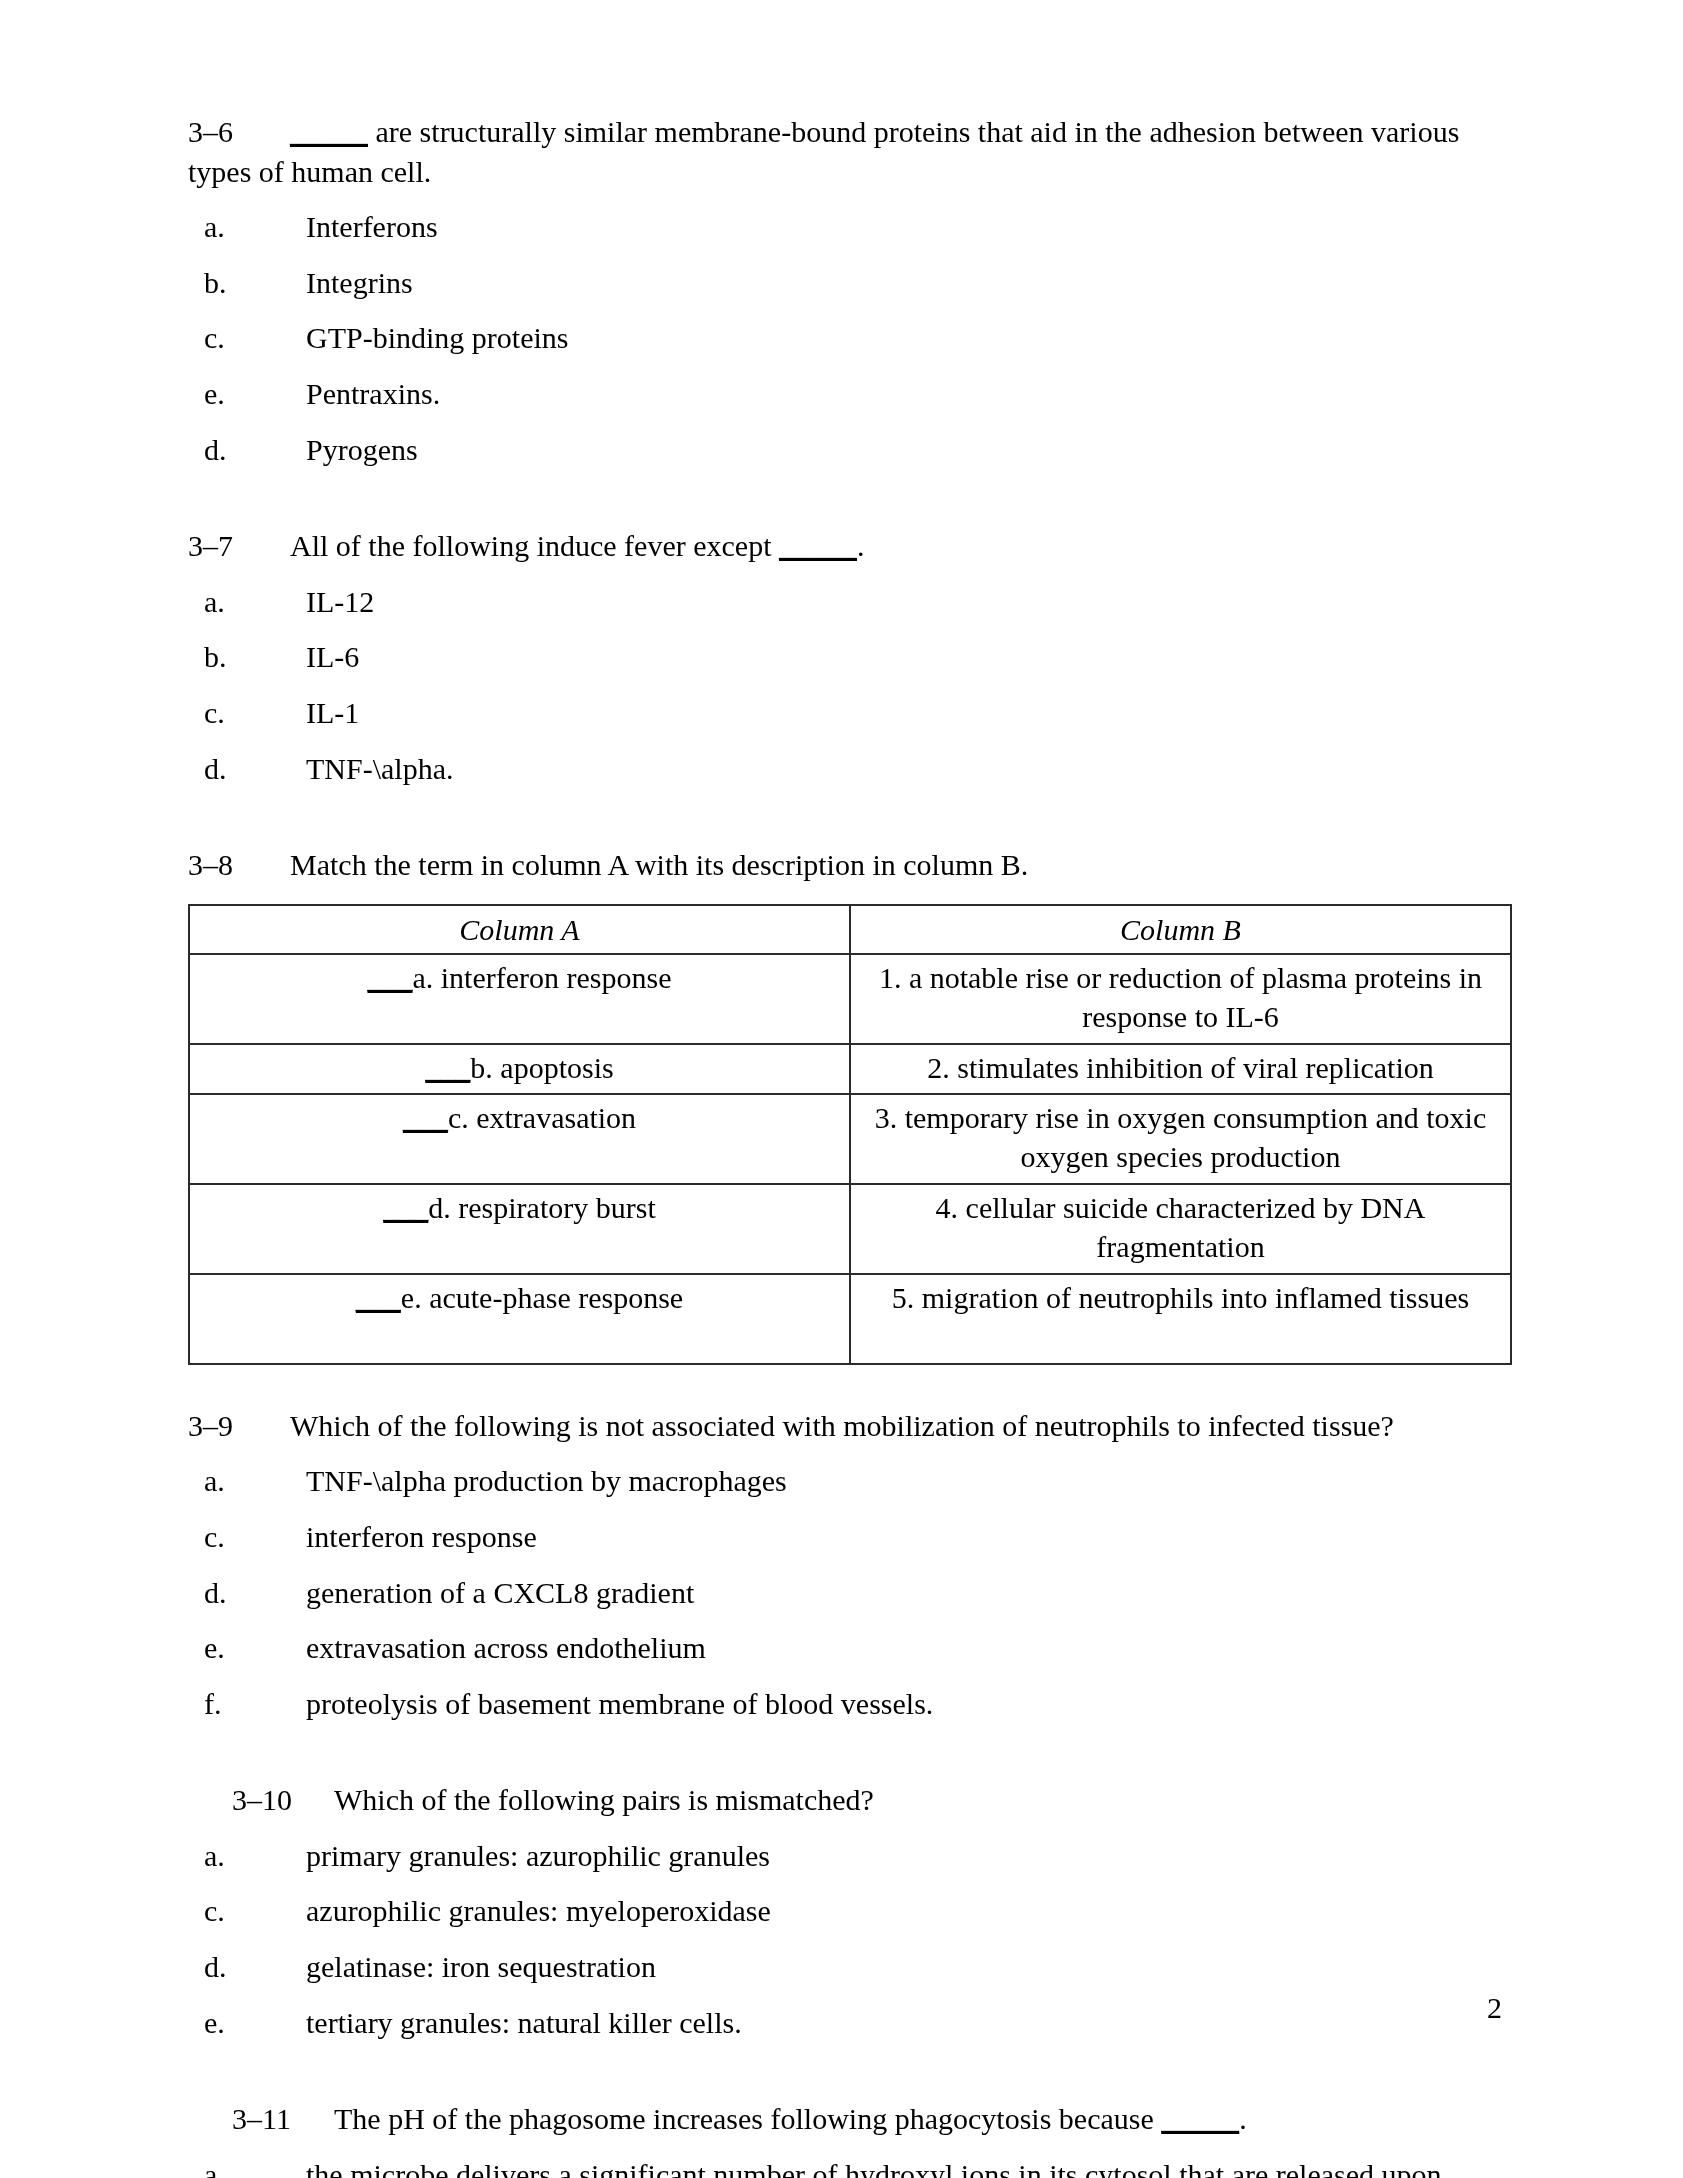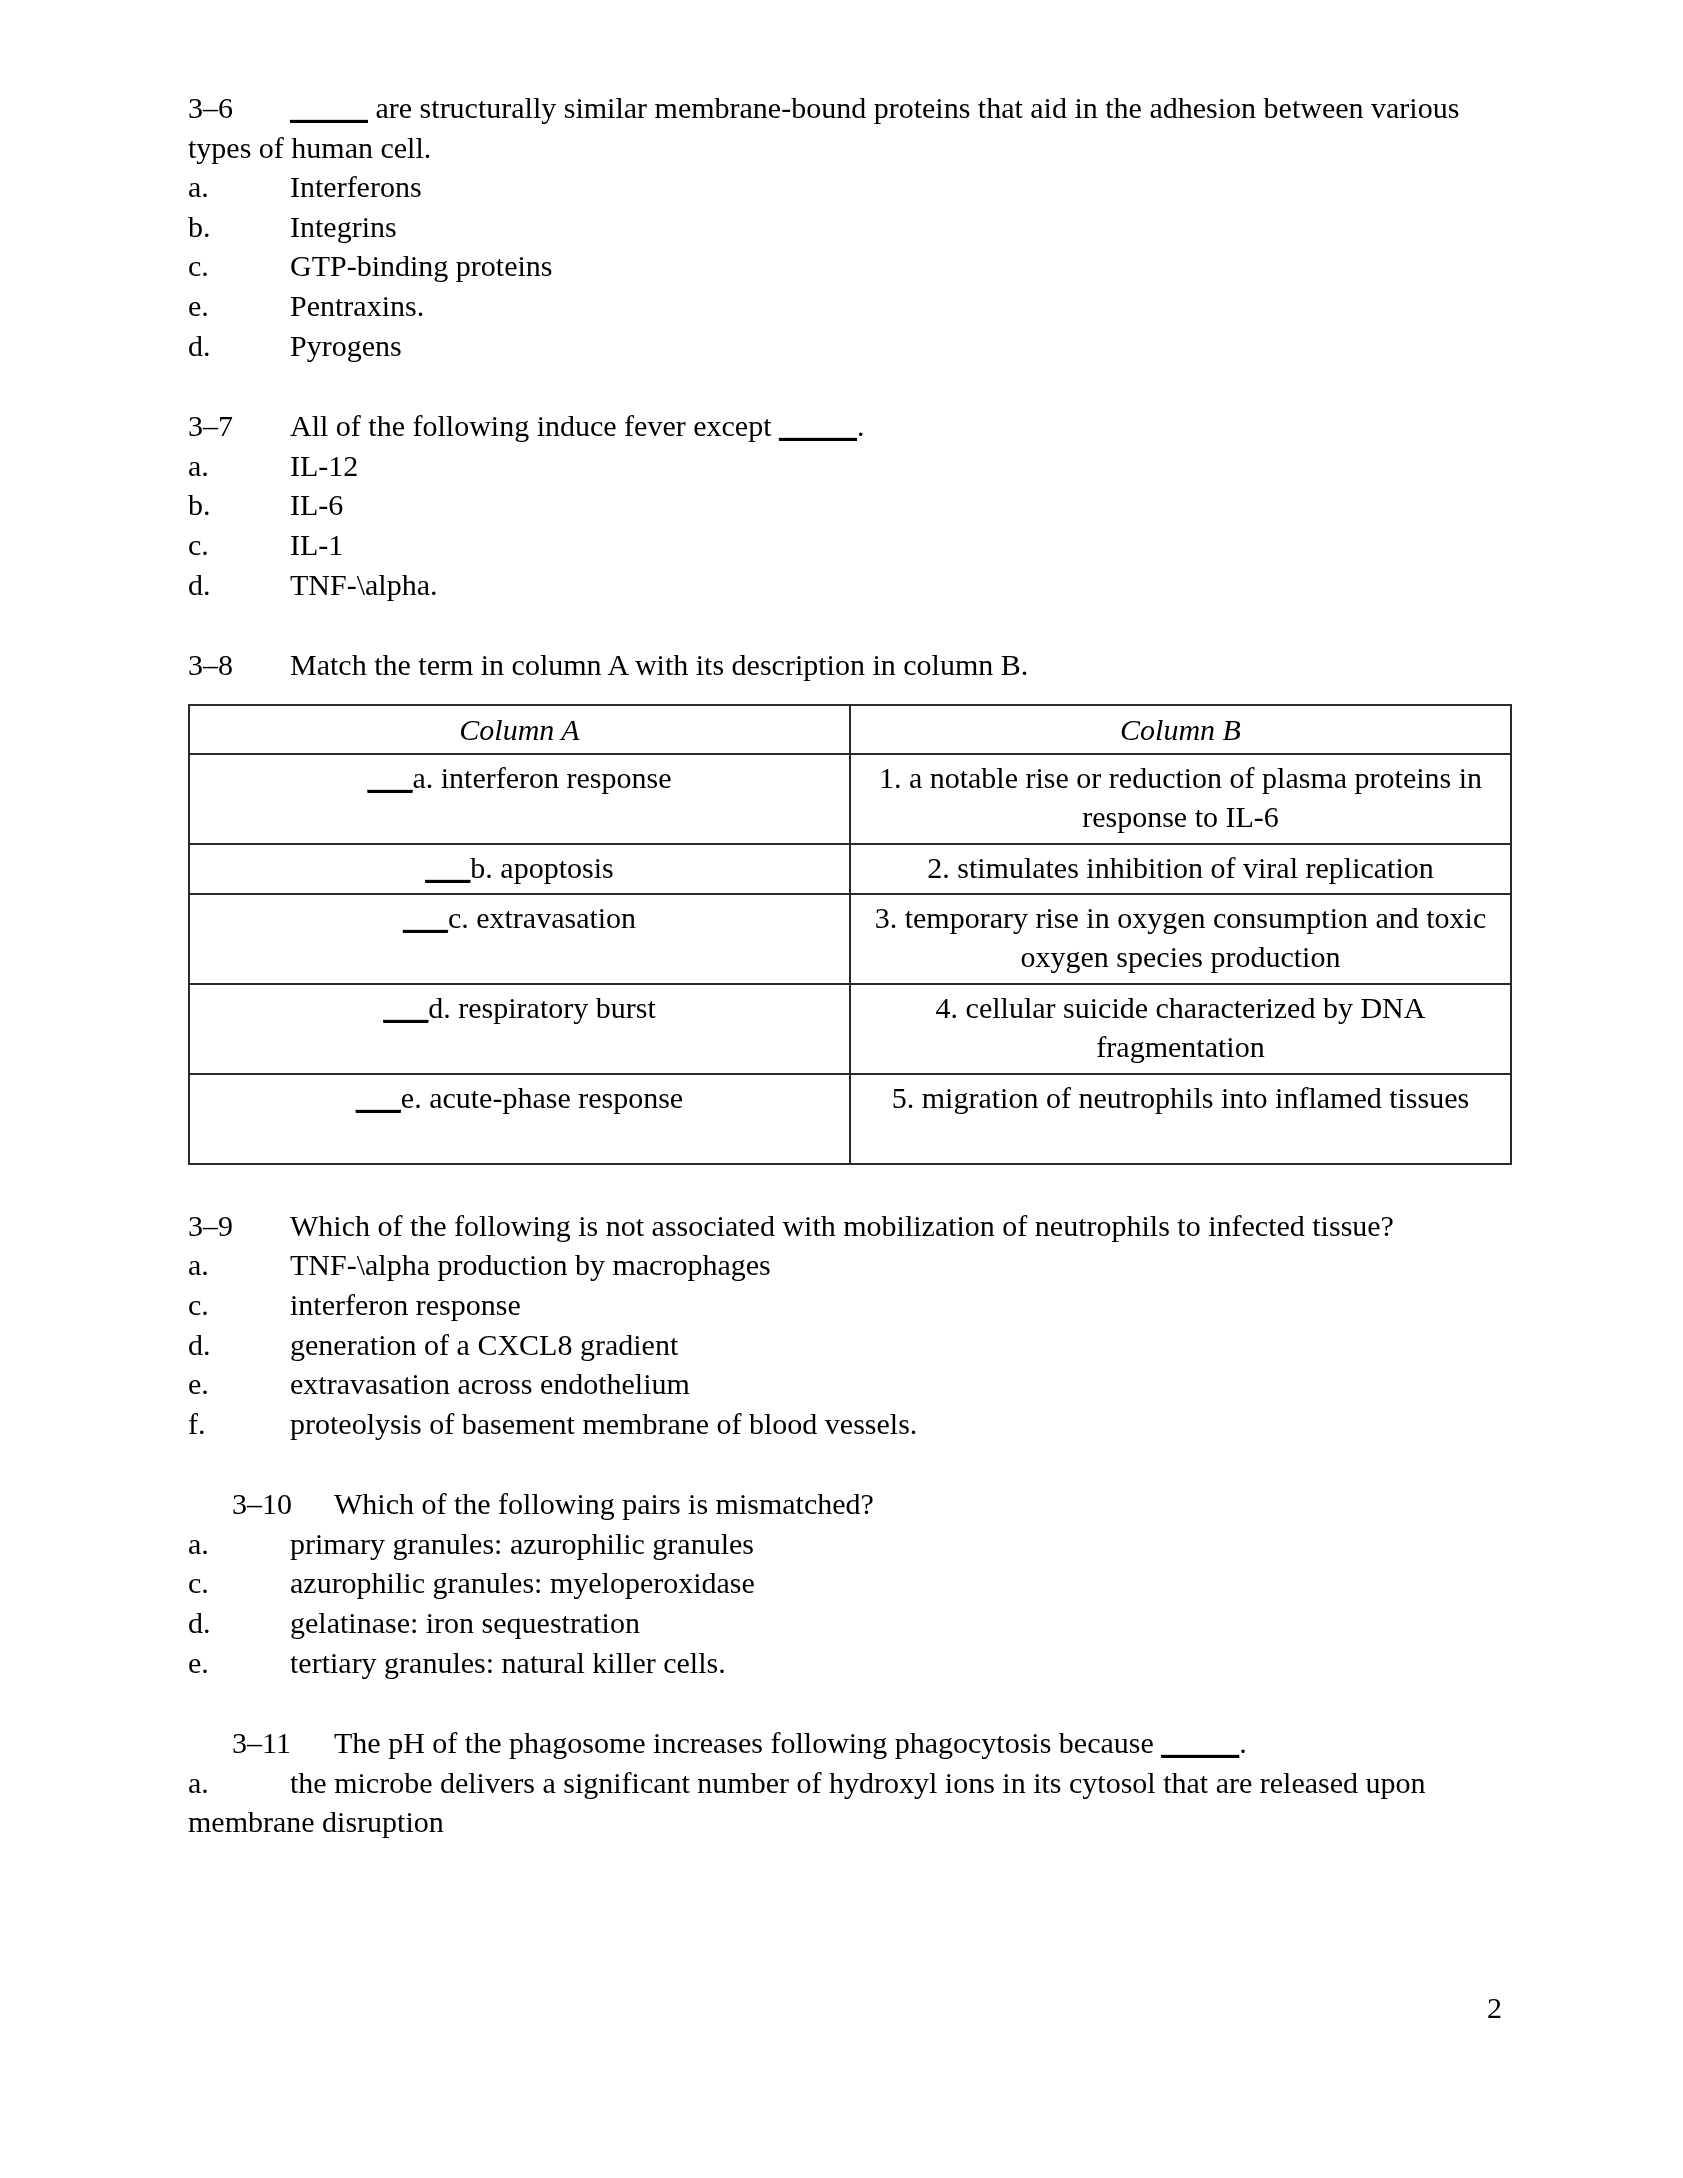--- a/index.html
+++ b/index.html
@@ -10,21 +10,21 @@
   body {
     font-family: "Liberation Serif", "DejaVu Serif", serif;
     color: #000000;
   }
   .page {
     position: relative;
     width: 1683px;
     height: 2178px;
     background: #ffffff;
     box-sizing: border-box;
-    padding: 88px 181px 0 188px;
+    padding: 112px 181px 0 188px;
     overflow: hidden;
   }
   .doc-body {
     font-size: 30px;
     line-height: 1.32;
   }
   
   .qblock {
     margin: 0;
   }
@@ -35,21 +35,21 @@
   }
   .qnum {
     display: inline-block;
     min-width: 102px;
   }
   .qnum.wide {
     min-width: 102px;
     margin-left: 44px;
   }
   .opt {
-    margin: 0;
+    margin: 16px;
     white-space: pre-wrap;
   }
   .optlabel {
     display: inline-block;
     width: 102px;
   }
   .blank {
     text-decoration: underline;
     letter-spacing: 0.02em;
   }

